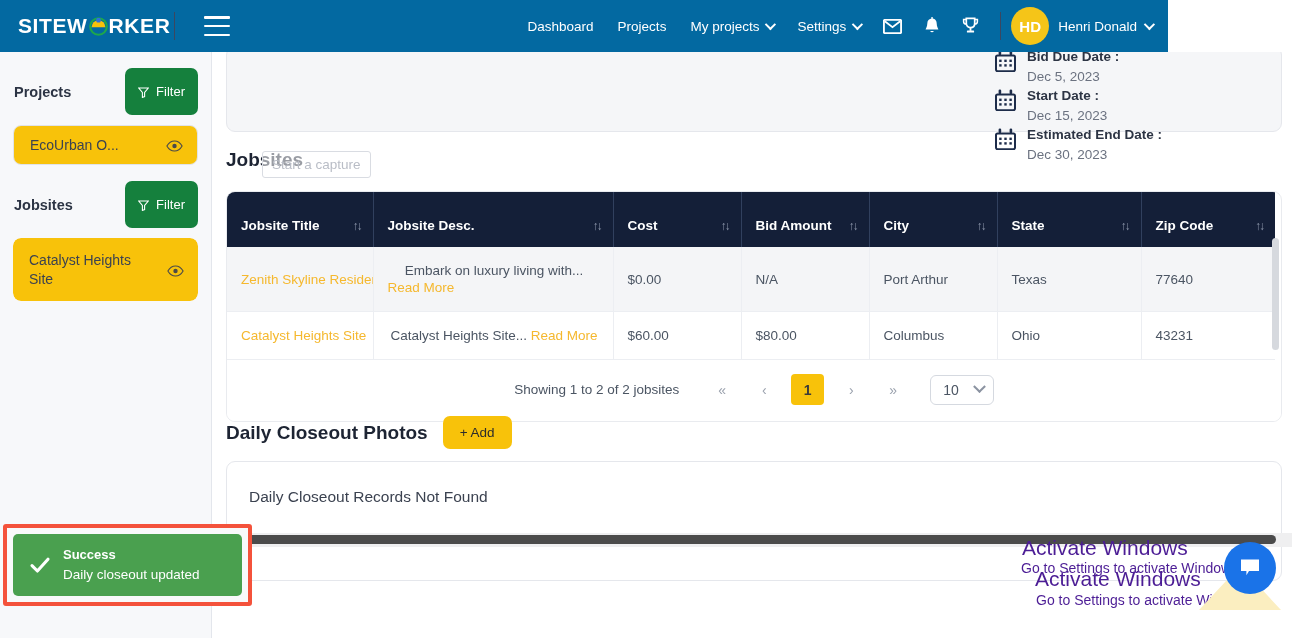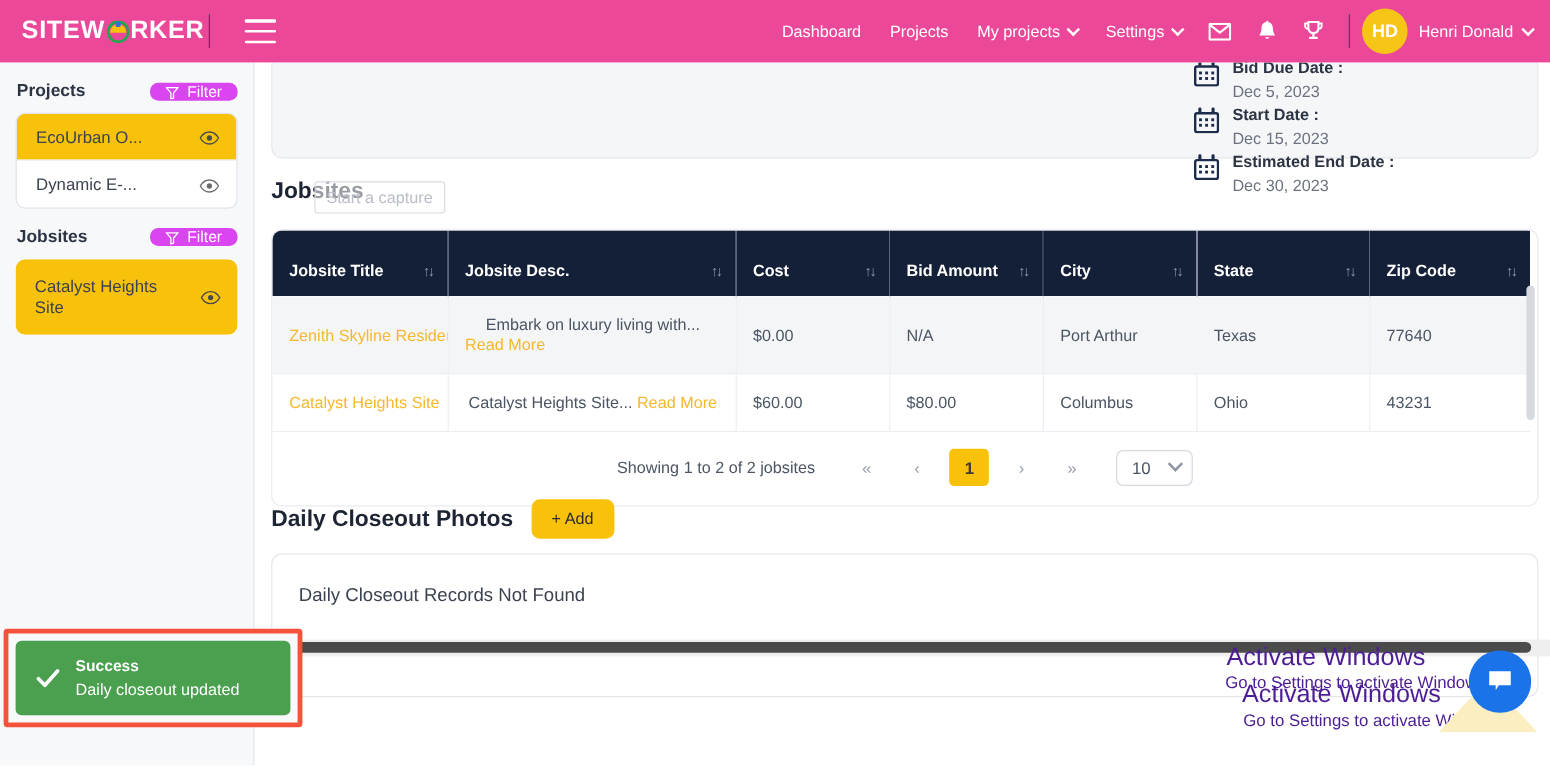--- a/index.html
+++ b/index.html
@@ -7,22 +7,22 @@
     width: 1292px; height: 638px;
     font-family: "Liberation Sans", sans-serif;
     background: #ffffff;
     overflow: hidden;
   }
   body { position: relative; }
 
   
   .topbar {
     position: absolute; top: 0; left: 0;
-    width: 1292px; height: 52px;
-    background: #ec4899;
+    width: 1168px; height: 52px;
+    background: #0369a1;
     display: flex; align-items: center;
     z-index: 40;
     text-align: right;
   }
   .logo-wrap {
     display: flex; align-items: center;
     padding-left: 18px;
     width: 182px;
   }
   .logo-text {
@@ -115,24 +115,24 @@
   .side-head {
     display: flex; align-items: center;
     justify-content: space-between;
     margin-bottom: 10px;
   }
   .side-head-title {
     font-size: 14.5px; color: #2c3444; font-weight: 600;
     padding-left: 1px;
   }
   .filter-btn {
-    background: #d946ef; color: #ffffff;
+    background: #15803d; color: #ffffff;
     border-radius: 7px;
     font-size: 13px;
-    padding: 0 13px;
+    padding: 16px 13px;
     display: flex; align-items: center; gap: 7px;
     cursor: pointer;
   }
   .funnel {
     display: inline-block; width: 11px; height: 11px;
   }
   .side-list {
     background: #ffffff;
     border: 1px solid #e0e3e9;
     border-radius: 8px;
@@ -483,29 +483,20 @@
     </div>
   </div>
 
   <div class="side-list">
     <div class="side-item active">
       <span class="side-item-label">EcoUrban O...</span>
       <span class="eye">
         <svg width="17" height="12" viewBox="0 0 17 12">
           <path d="M0.9 6 C3 2.3 6 1 8.5 1 C11 1 14 2.3 16.1 6 C14 9.7 11 11 8.5 11 C6 11 3 9.7 0.9 6 Z" fill="none" stroke="#4a4a4a" stroke-width="1.1"></path>
           <circle cx="8.5" cy="6" r="2.2" fill="#4a4a4a"></circle>
-        </svg>
-      </span>
-    </div>
-    <div class="side-item">
-      <span class="side-item-label">Dynamic E-...</span>
-      <span class="eye">
-        <svg width="17" height="12" viewBox="0 0 17 12">
-          <path d="M0.9 6 C3 2.3 6 1 8.5 1 C11 1 14 2.3 16.1 6 C14 9.7 11 11 8.5 11 C6 11 3 9.7 0.9 6 Z" fill="none" stroke="#6b6b6b" stroke-width="1.1"></path>
-          <circle cx="8.5" cy="6" r="2.2" fill="#6b6b6b"></circle>
         </svg>
       </span>
     </div>
   </div>
 
   <div class="side-head">
     <div class="side-head-title">Jobsites</div>
     <div class="filter-btn">
       <span class="funnel">
         <svg width="11" height="11" viewBox="0 0 11 11">

